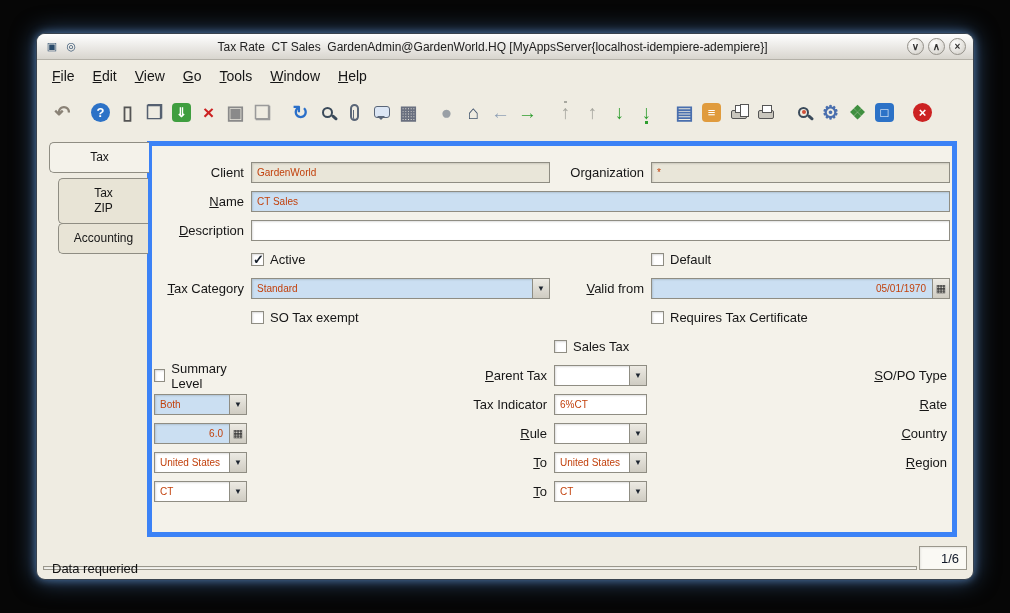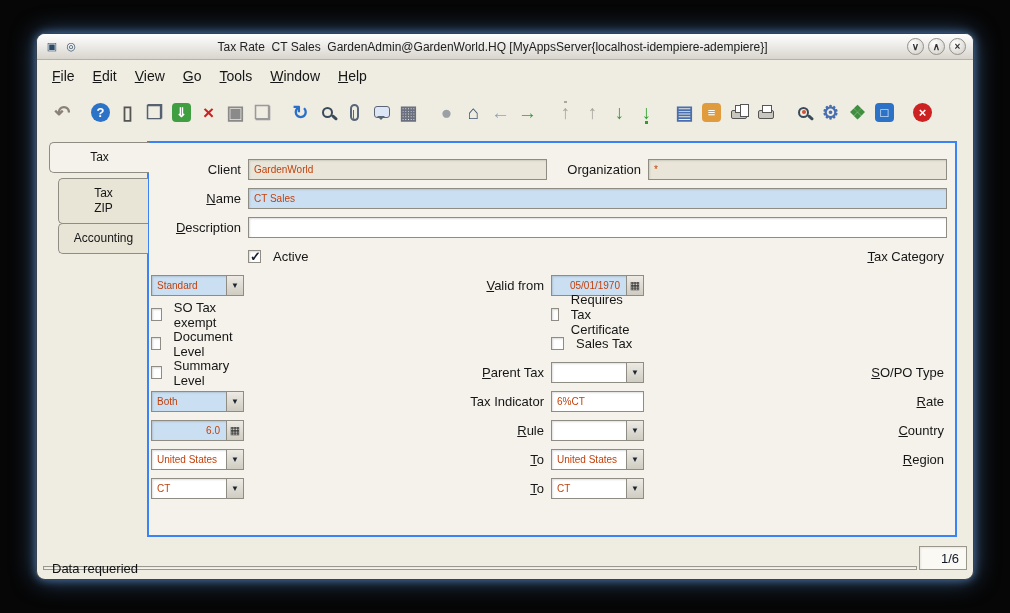--- a/index.html
+++ b/index.html
@@ -55,39 +55,39 @@
 
   
   .content{position:relative;height:416px;}
   .tabs{position:absolute;left:12px;top:10px;width:99px;display:flex;flex-direction:column;z-index:2;}
   .tab{margin-left:9px;border:1px solid #8f8d83;border-right:none;background:#E8E4D6;color:#161616;
     font-size:12px;text-align:center;padding:7px 2px;line-height:1.25;white-space:pre-line;
     border-radius:5px 0 0 5px;cursor:default;}
   .tab + .tab{margin-top:-1px;}
   .tab.active{margin-left:0;margin-right:-1px;background:#F4F2EA;margin-bottom:6px;z-index:3;}
   .panel{position:absolute;left:110px;top:9px;right:16px;height:396px;background:#F4F2EA;
-    border:2px solid #3b82f6;z-index:1;}
+    border:5px solid #3b82f6;z-index:1;}
 
   
   .form{display:grid;grid-template-columns:97px 303px 97px 303px;grid-auto-rows:29px;
     align-items:center;padding:12px 0 0 2px;font-size:13px;color:#161616;}
   .lbl{display:block;text-align:right;padding-right:7px;white-space:nowrap;}
   .fcell{display:flex;align-items:center;padding-right:4px;height:29px;}
   .span3{grid-column:2/5;}
   .field{flex:1;height:21px;border:1px solid #8f8d83;background:#ffffff;display:flex;align-items:center;
     box-shadow:inset 1px 1px 2px rgba(0,0,0,.13);overflow:hidden;}
   .field .val{flex:1;padding:0 5px;white-space:nowrap;overflow:hidden;font-size:10px;color:#c2410c;}
   .field.right .val{text-align:right;padding-right:6px;}
   .field.mand{background:#CBDFF2;}
   .field.ro{background:#E9E6D9;}
   .dd-btn{width:17px;align-self:stretch;background:linear-gradient(#ECEAE3,#CFCCC2);
     border-left:1px solid #8f8d83;display:flex;align-items:center;justify-content:center;cursor:default;}
   .chev{font-size:8px;color:#1d2530;line-height:1;}
   .mini{font-size:11px;color:#333;line-height:1;}
-  .cb-row{display:flex;align-items:center;gap:12px;}
+  .cb-row{display:flex;align-items:center;gap:6px;}
   .cb{width:13px;height:13px;background:#fff;border:1px solid #8f8d83;
     box-shadow:inset 1px 1px 2px rgba(0,0,0,.15);position:relative;display:inline-block;}
   .cb.checked::after{content:"✓";position:absolute;left:1px;top:-2px;font-size:13px;font-weight:bold;color:#16202c;}
   .cb-lbl{font-size:13px;}
   u{text-decoration:underline;}
 
   
   .statusbar{position:absolute;left:6px;right:6px;bottom:9px;height:24px;display:flex;gap:2px;}
   .status-main{flex:1;border:1px solid #9a978c;background:#FAF9F4;display:flex;align-items:center;
     padding:0 8px;font-size:13px;color:#111;box-shadow:inset 1px 1px 2px rgba(0,0,0,.08);margin-top:20px;}
@@ -274,20 +274,26 @@
             </div>
 
           <span class="lbl"></span>
           <div class="fcell">
               <span class="cb-row">
             <span class="cb checked"></span>
             <span class="cb-lbl">Active</span>
           </span>
             </div>
           <span class="lbl"></span>
+          <div class="fcell">
+              <span class="cb-row">
+            <span class="cb"></span>
+            <span class="cb-lbl">Default</span>
+          </span>
+            </div>
 
           <span class="lbl"><u>T</u>ax Category</span>
           <div class="fcell">
               <div class="field mand">
             <span class="val">Standard</span>
             <span class="dd-btn">
                   <span class="chev">▼</span>
                 </span>
           </div>
             </div>
@@ -310,26 +316,20 @@
             </div>
           <span class="lbl"></span>
           <div class="fcell">
               <span class="cb-row">
             <span class="cb"></span>
             <span class="cb-lbl">Requires Tax Certificate</span>
           </span>
             </div>
 
           <span class="lbl"></span>
-          <div class="fcell">
-              <span class="cb-row">
-            <span class="cb"></span>
-            <span class="cb-lbl">Document Level</span>
-          </span>
-            </div>
           <span class="lbl"></span>
           <div class="fcell">
               <span class="cb-row">
             <span class="cb"></span>
             <span class="cb-lbl">Sales Tax</span>
           </span>
             </div>
 
           <span class="lbl"></span>
           <div class="fcell">

